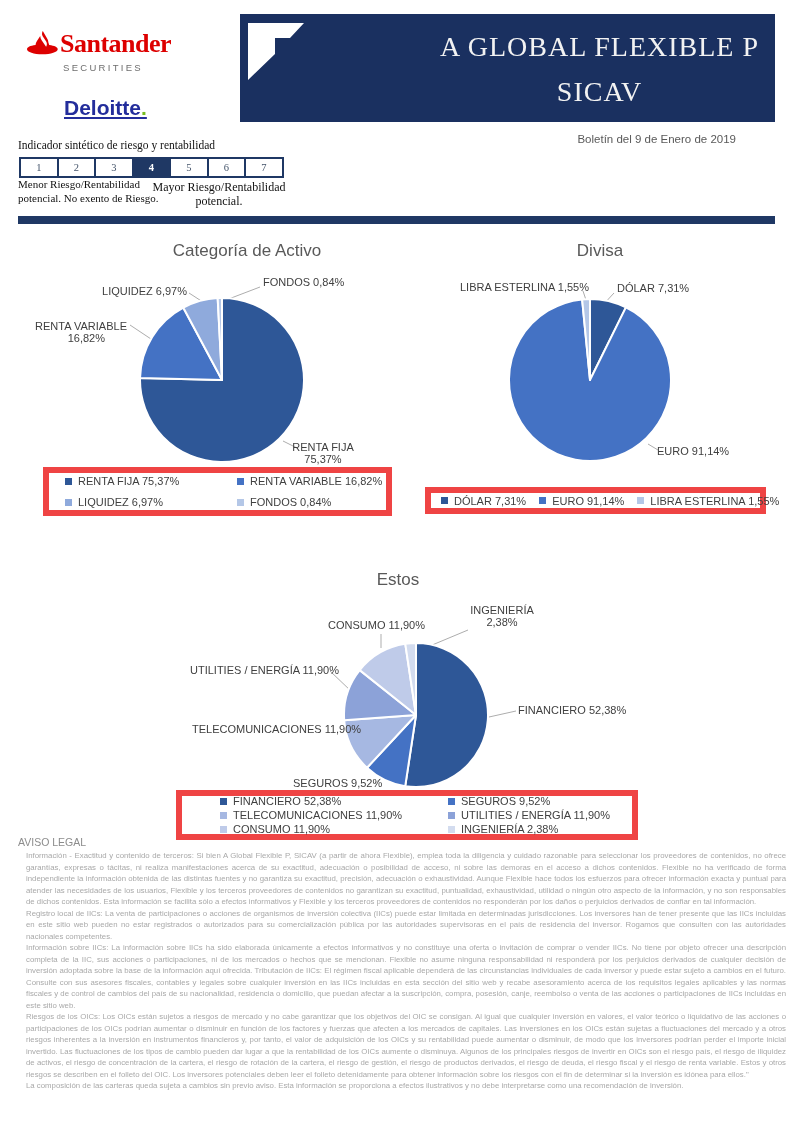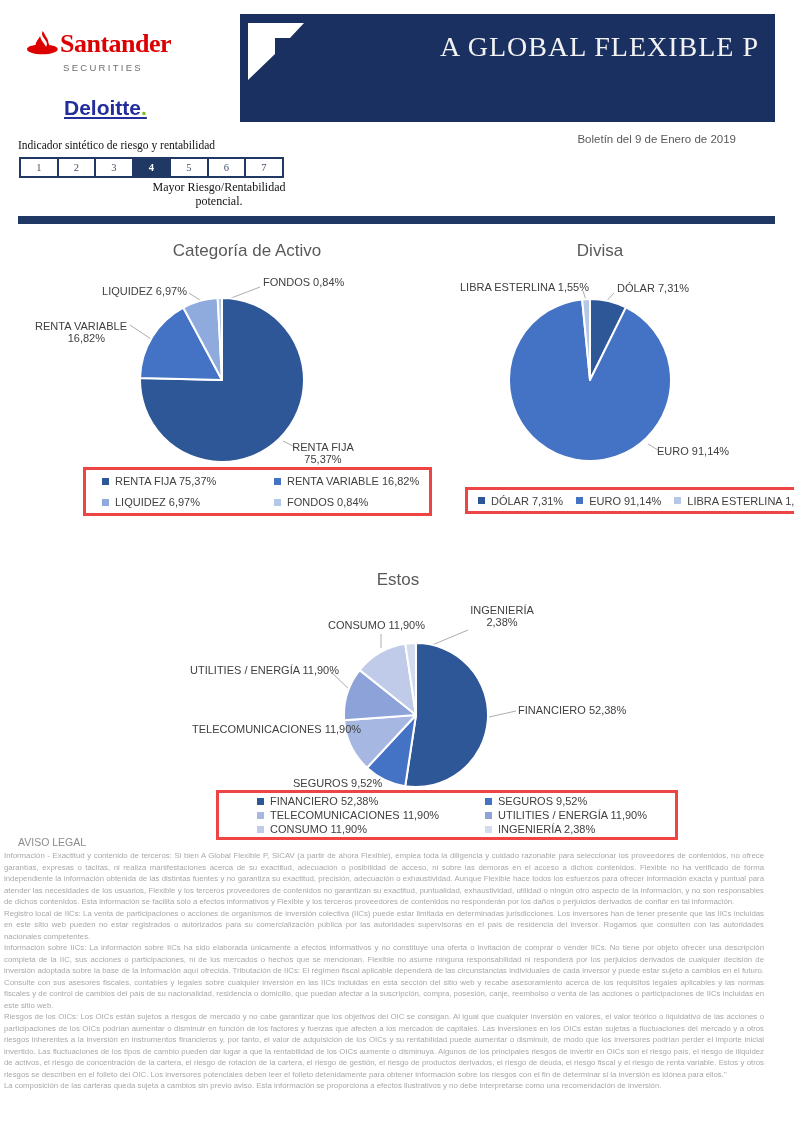--- a/index.html
+++ b/index.html
@@ -34,34 +34,34 @@
           font-family:Liberation Serif, serif; font-size:12px; line-height:13.5px; color:#111; }
 
   .divider-bar { position:absolute; left:18px; top:216px; width:757px; height:8px; background:#1F3864; }
 
   
   .chart-title { position:absolute; font-size:17px; color:#595959; text-align:center; white-space:nowrap; }
   .pie-svg { position:absolute; }
   .callout { position:absolute; font-size:11px; color:#404040; white-space:nowrap; }
   .leaders { position:absolute; left:0; top:0; pointer-events:none; }
 
-  .legend-box { position:absolute; border:3px solid #ef4444; background:#fff; box-sizing:border-box;margin-left:40px; }
+  .legend-box { position:absolute; border:6px solid #ef4444; background:#fff; box-sizing:border-box; }
   .legend-item { display:flex; align-items:center; gap:6px; font-size:11px; color:#404040; white-space:nowrap; }
   .legend-marker { width:7px; height:7px; flex:0 0 auto; }
 
   .legend-activo { left:43px; top:467px; width:349px; height:49px; display:grid;
           grid-template-columns:172px 1fr; align-content:center; row-gap:9px; padding-left:16px; }
   .legend-divisa { left:425px; top:487px; width:341px; height:27px; display:flex; align-items:center;
           gap:13px; padding-left:10px; }
   .legend-sector { left:176px; top:790px; width:462px; height:50px; display:grid;
           grid-template-columns:228px 1fr; align-content:center; row-gap:2px; padding-left:38px; }
 
   
   .legal-heading { position:absolute; left:18px; top:836px; font-size:10.5px; color:#8C8C8C; }
-  .legal-body { position:absolute; left:4px; top:850px; width:760px; font-size:7.8px; line-height:11.5px;
+  .legal-body { position:absolute; left:26px; top:850px; width:760px; font-size:7.8px; line-height:11.5px;
           color:#A9A9A9; text-align:justify; }
   .legal-body p { margin:0; }
 </style>
 </head>
 <body>
 
 <div class="page">
 
   <div class="flame-icon">
     <svg width="31" height="25" viewBox="0 0 31 25">
@@ -73,35 +73,37 @@
   <div class="deloitte-word"><span>Deloitte</span><span class="dot">.</span></div>
 
   <div class="title-box">
     <div class="flag-icon">
       <svg width="64" height="68" viewBox="0 0 64 68">
         <polygon points="0,0 56,0 42,15 27,15 27,31 0,57" fill="#FFFFFF"></polygon>
       </svg>
     </div>
     <div class="title-text">
       <div>A GLOBAL FLEXIBLE P</div>
+      <div>SICAV</div>
     </div>
   </div>
 
   <div class="bulletin-date">Boletín del 9 de Enero de 2019</div>
 
   <div class="risk-label">Indicador sintético de riesgo y rentabilidad</div>
   <div class="risk-scale">
     <div class="risk-cell">1</div>
     <div class="risk-cell">2</div>
     <div class="risk-cell">3</div>
     <div class="risk-cell selected">4</div>
     <div class="risk-cell">5</div>
     <div class="risk-cell">6</div>
     <div class="risk-cell">7</div>
   </div>
+  <div class="risk-note-left">Menor Riesgo/Rentabilidad potencial. No exento de Riesgo.</div>
   <div class="risk-note-right">Mayor Riesgo/Rentabilidad potencial.</div>
 
   <div class="divider-bar"></div>
 
   <svg class="leaders" width="794" height="1122">
     <g stroke="#ADADAD" stroke-width="1" fill="none">
       <line x1="260" y1="287" x2="226" y2="300"></line>
       <line x1="189" y1="293" x2="206" y2="304"></line>
       <line x1="130" y1="325" x2="151" y2="339"></line>
       <line x1="283" y1="441" x2="297" y2="448"></line>

